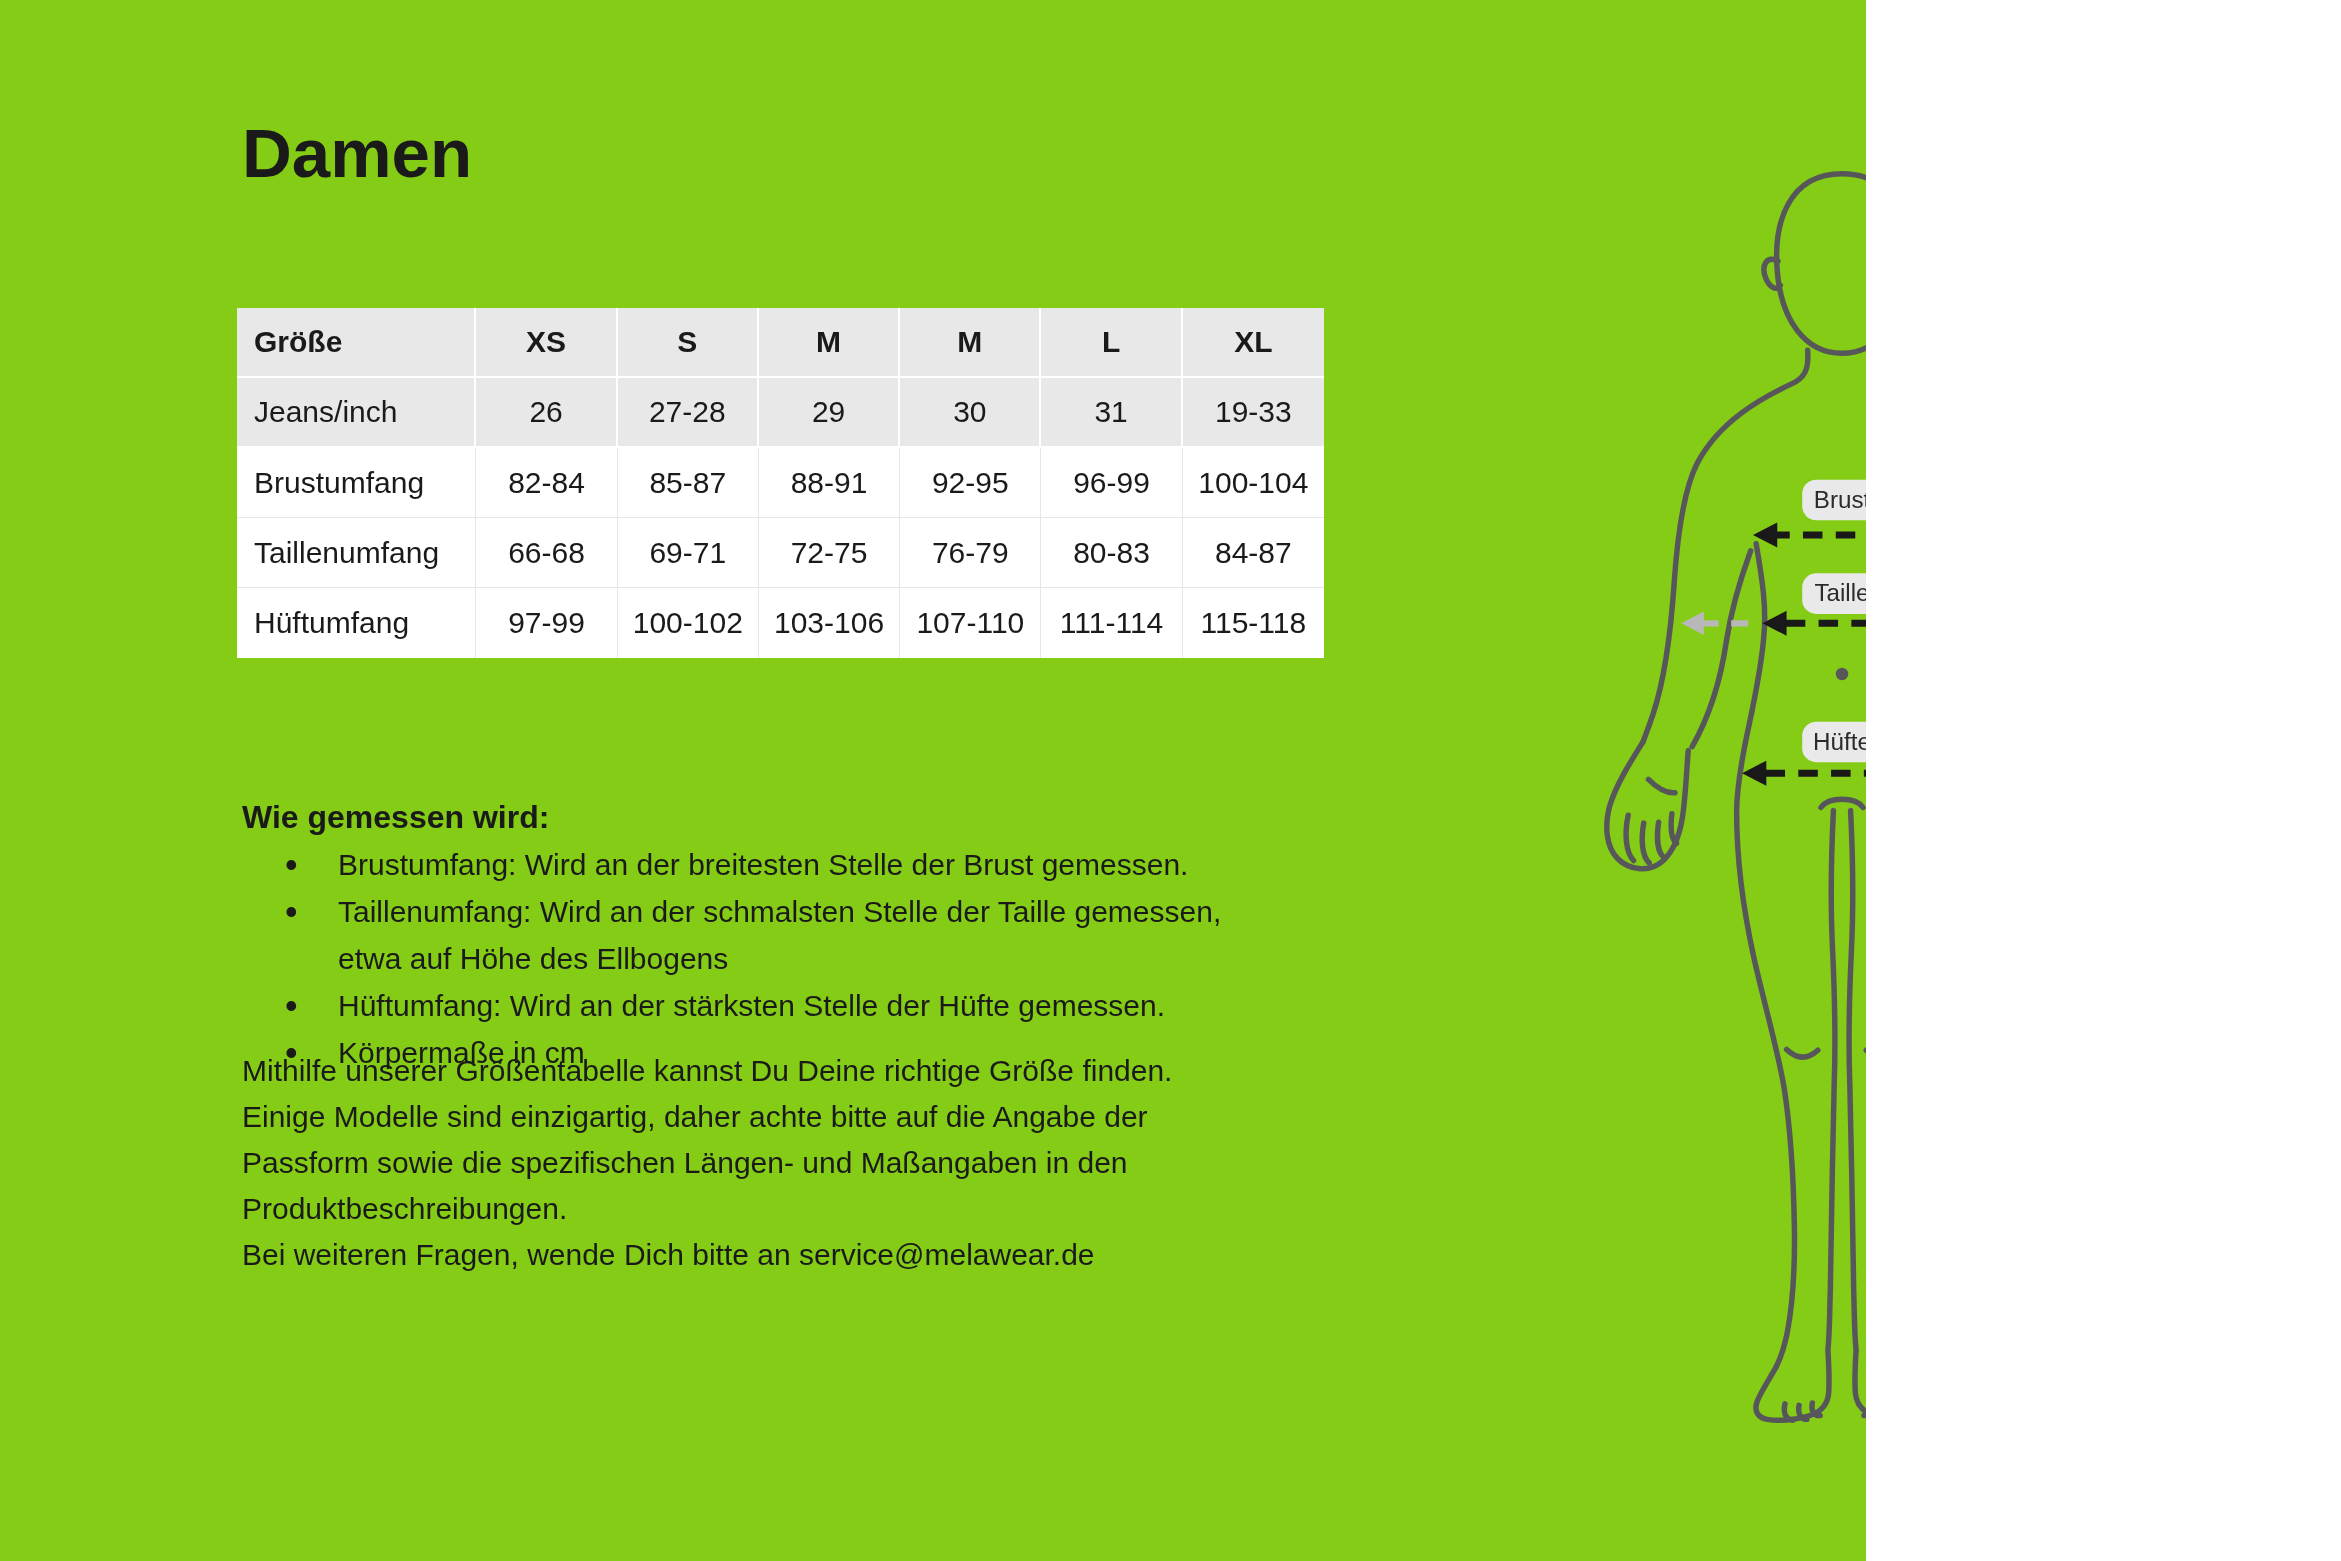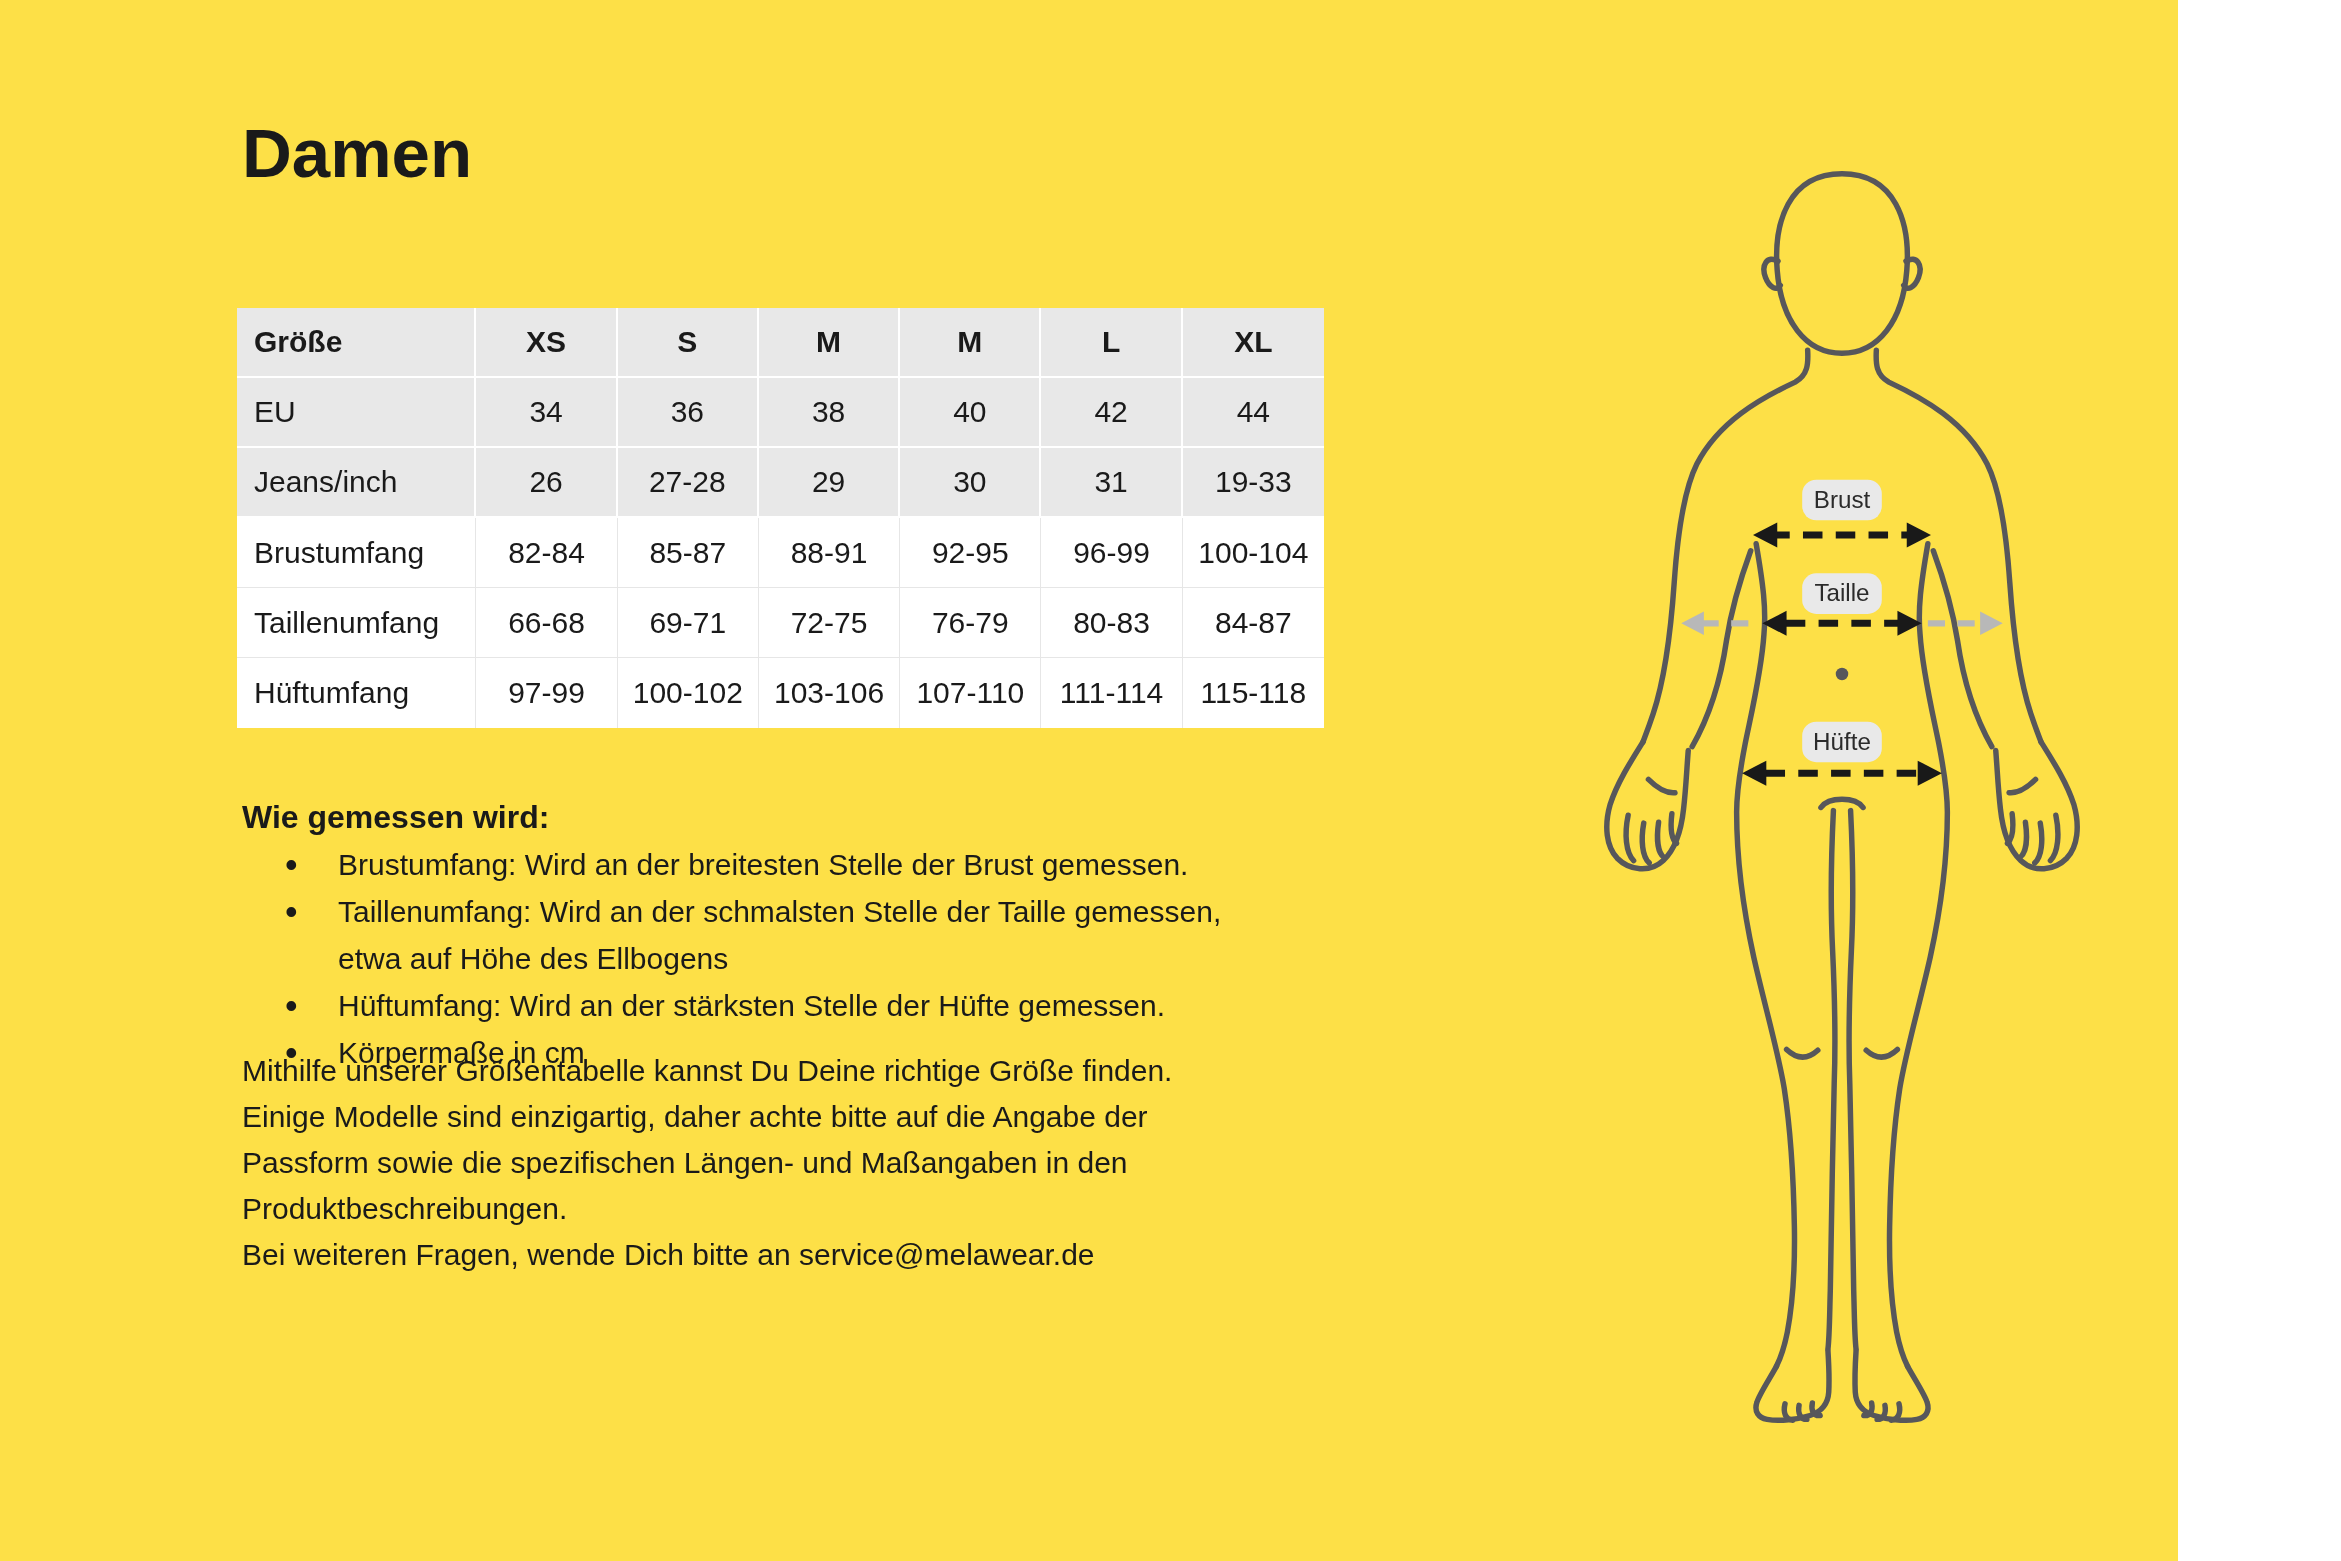--- a/index.html
+++ b/index.html
@@ -1,17 +1,17 @@
 <!DOCTYPE html>
 <html style="--text: #1a1a1a; --shade: #e8e8e8; --line: #e6e6e6; --outline: #57575b; --arrow: #191919; --muted: #b8b8b8; --pill: #e9e9e9;font-size:12.5px"><head>
 <meta charset="utf-8">
 <style>
   html,body{margin:0;padding:0;background:#fff;}
   #canvas{
-    position:relative;width:2178px;height:1561px;background:#fde047;overflow:hidden;
+    position:relative;width:1866px;height:1561px;background:#84cc16;overflow:hidden;
     font-family:"Liberation Sans",sans-serif;color:var(--text,#1a1a1a);
   }
   .abs{position:absolute;}
   h1,h2,h3,p,ul{margin:0;padding:0;}
 
   .title{left:242px;top:119px;font-size:69px;font-weight:700;line-height:1;letter-spacing:0;}
   .subtitle{left:242px;top:194px;font-size:61px;font-weight:400;line-height:1;}
 
   table.sizes{left:237px;top:308px;width:1087px;border-collapse:separate;border-spacing:0;table-layout:fixed;font-size:30px;}
   table.sizes th,table.sizes td{height:70px;box-sizing:border-box;text-align:center;vertical-align:middle;font-weight:400;padding:0;}
@@ -54,29 +54,20 @@
           <th>Größe</th>
           <th>XS</th>
           <th>S</th>
           <th>M</th>
           <th>M</th>
           <th>L</th>
           <th>XL</th>
         </tr>
     </thead>
     <tbody>
-        <tr class="shaded">
-          <td>EU</td>
-          <td>34</td>
-          <td>36</td>
-          <td>38</td>
-          <td>40</td>
-          <td>42</td>
-          <td>44</td>
-        </tr>
         <tr class="shaded">
           <td>Jeans/inch</td>
           <td>26</td>
           <td>27-28</td>
           <td>29</td>
           <td>30</td>
           <td>31</td>
           <td>19-33</td>
         </tr>
         <tr class="plain">

